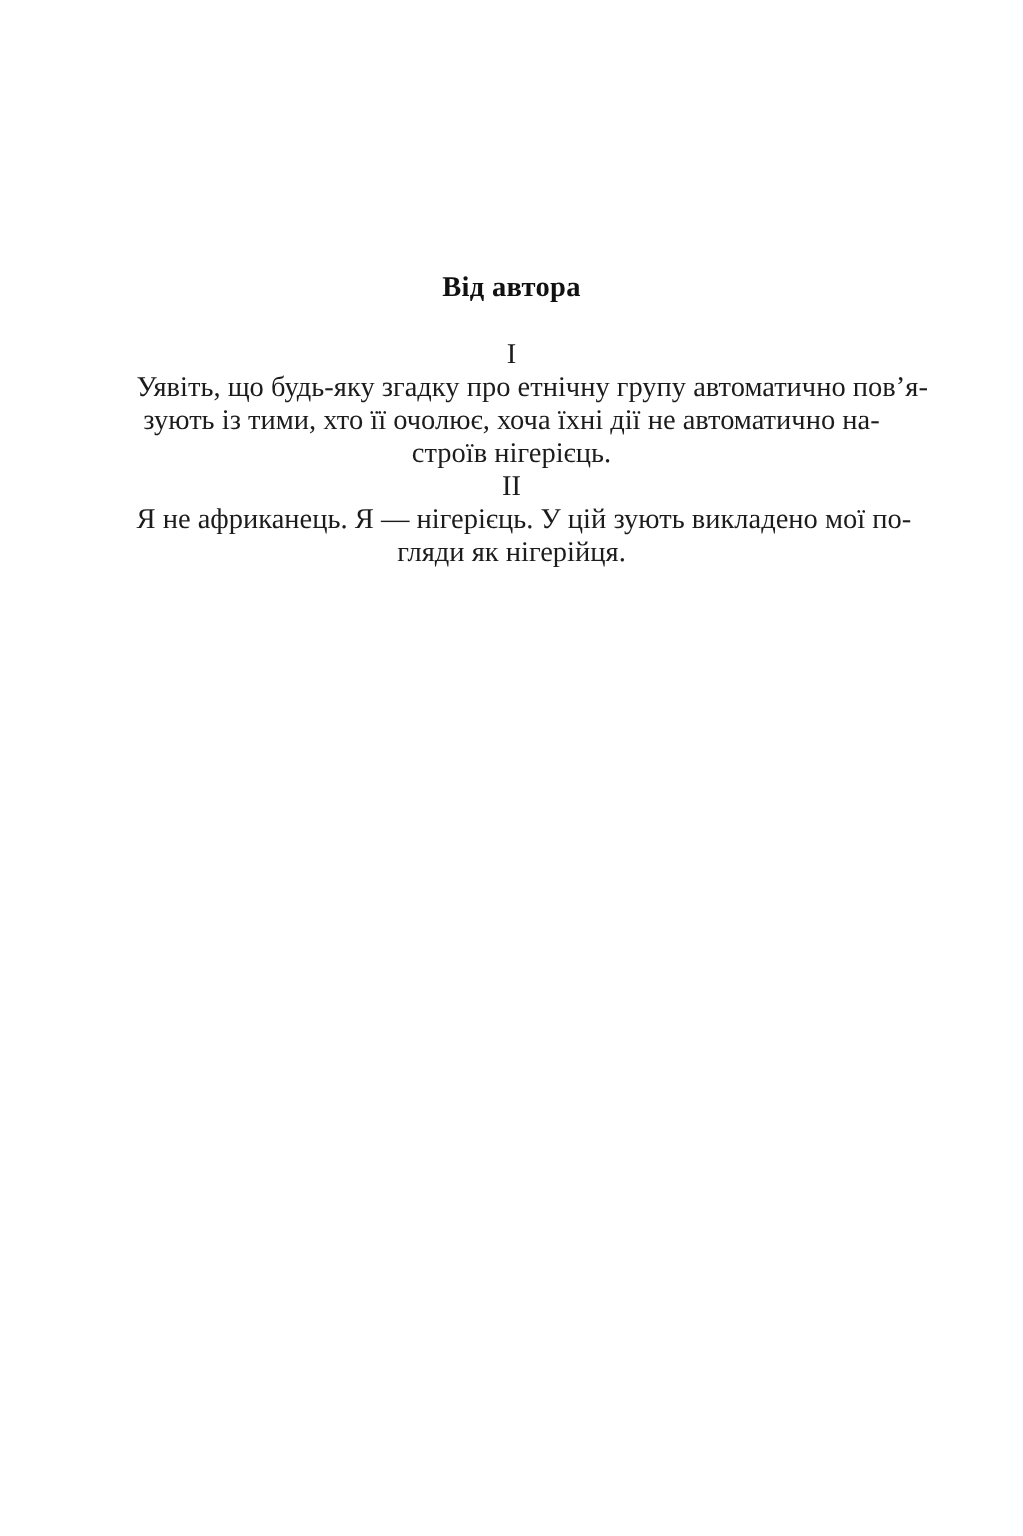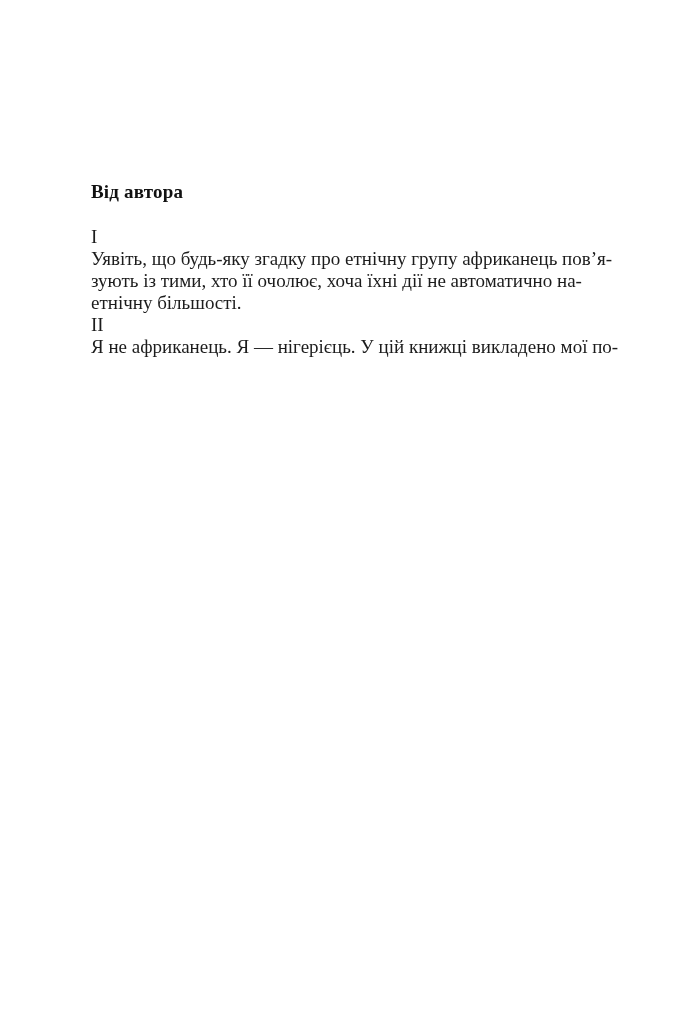--- a/index.html
+++ b/index.html
@@ -14,21 +14,21 @@
     background: #ffffff;
     box-sizing: border-box;
     padding-top: 181px;
     font-family: "Liberation Serif", "DejaVu Serif", serif;
     color: #1c1c1c;
     overflow: hidden;
   }
   .content {
     width: 500px;
     margin: 0 auto;
-    text-align: left;
+    text-align: center;
   }
   .chapter-title {
     font-size: 19px;
     line-height: 22px;
     font-weight: bold;
     color: #111111;
     margin: 0 0 23px 0;
     letter-spacing: 0.2px;
   }
   .section {
@@ -51,24 +51,25 @@
 </head>
 <body>
 
 <div class="page">
   <div class="content">
 
     <h1 class="chapter-title">Від автора</h1>
 
     <section class="section">
       <div class="section-numeral">I</div>
-      <p class="text-line">Уявіть, що будь-яку згадку про етнічну групу африканець пов’я-</p>
+      <p class="text-line">Уявіть, що будь-яку згадку про етнічну групу автоматично пов’я-</p>
       <p class="text-line">зують із тими, хто її очолює, хоча їхні дії не автоматично на-</p>
-      <p class="text-line">етнічну більшості.</p>
+      <p class="text-line">строїв нігерієць.</p>
     </section>
 
     <section class="section">
       <div class="section-numeral">II</div>
-      <p class="text-line">Я не африканець. Я — нігерієць. У цій книжці викладено мої по-</p>
+      <p class="text-line">Я не африканець. Я — нігерієць. У цій зують викладено мої по-</p>
+      <p class="text-line">гляди як нігерійця.</p>
     </section>
 
   </div>
 </div>
 
 </body></html>

